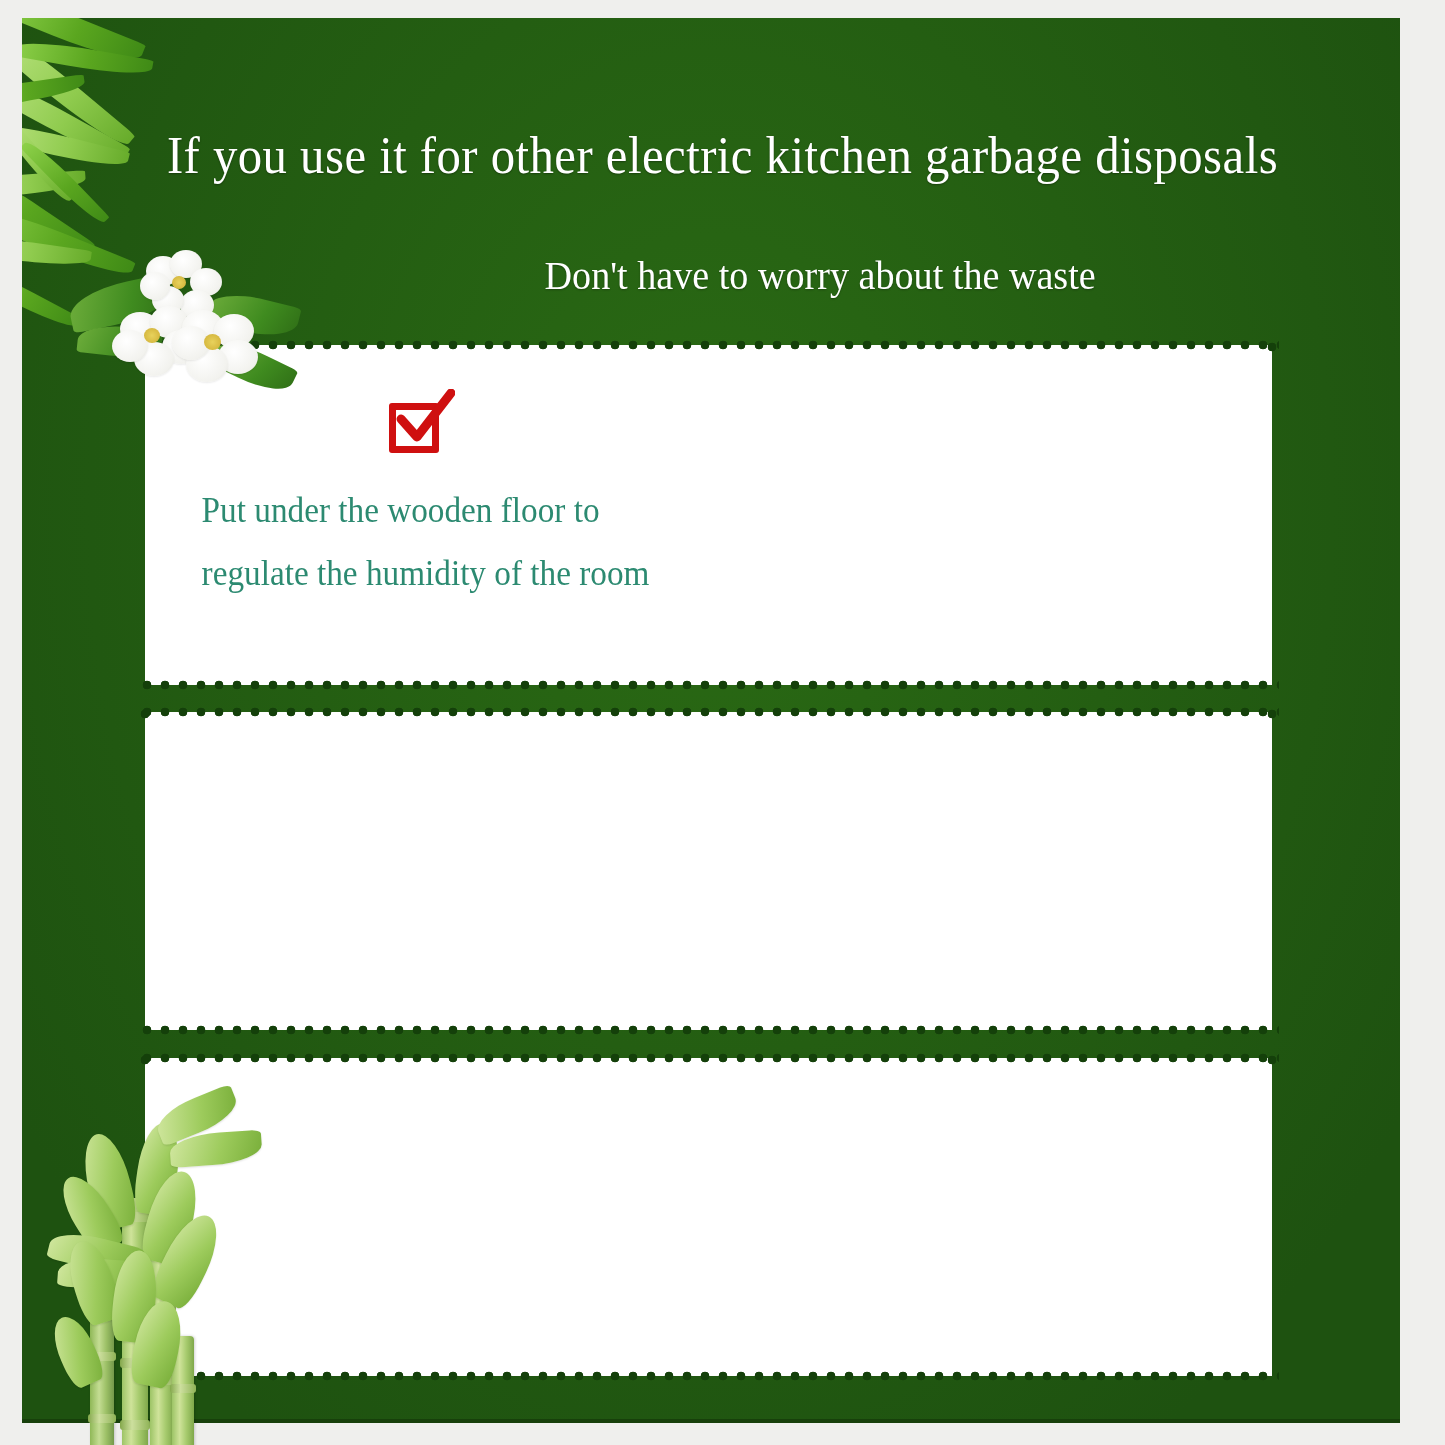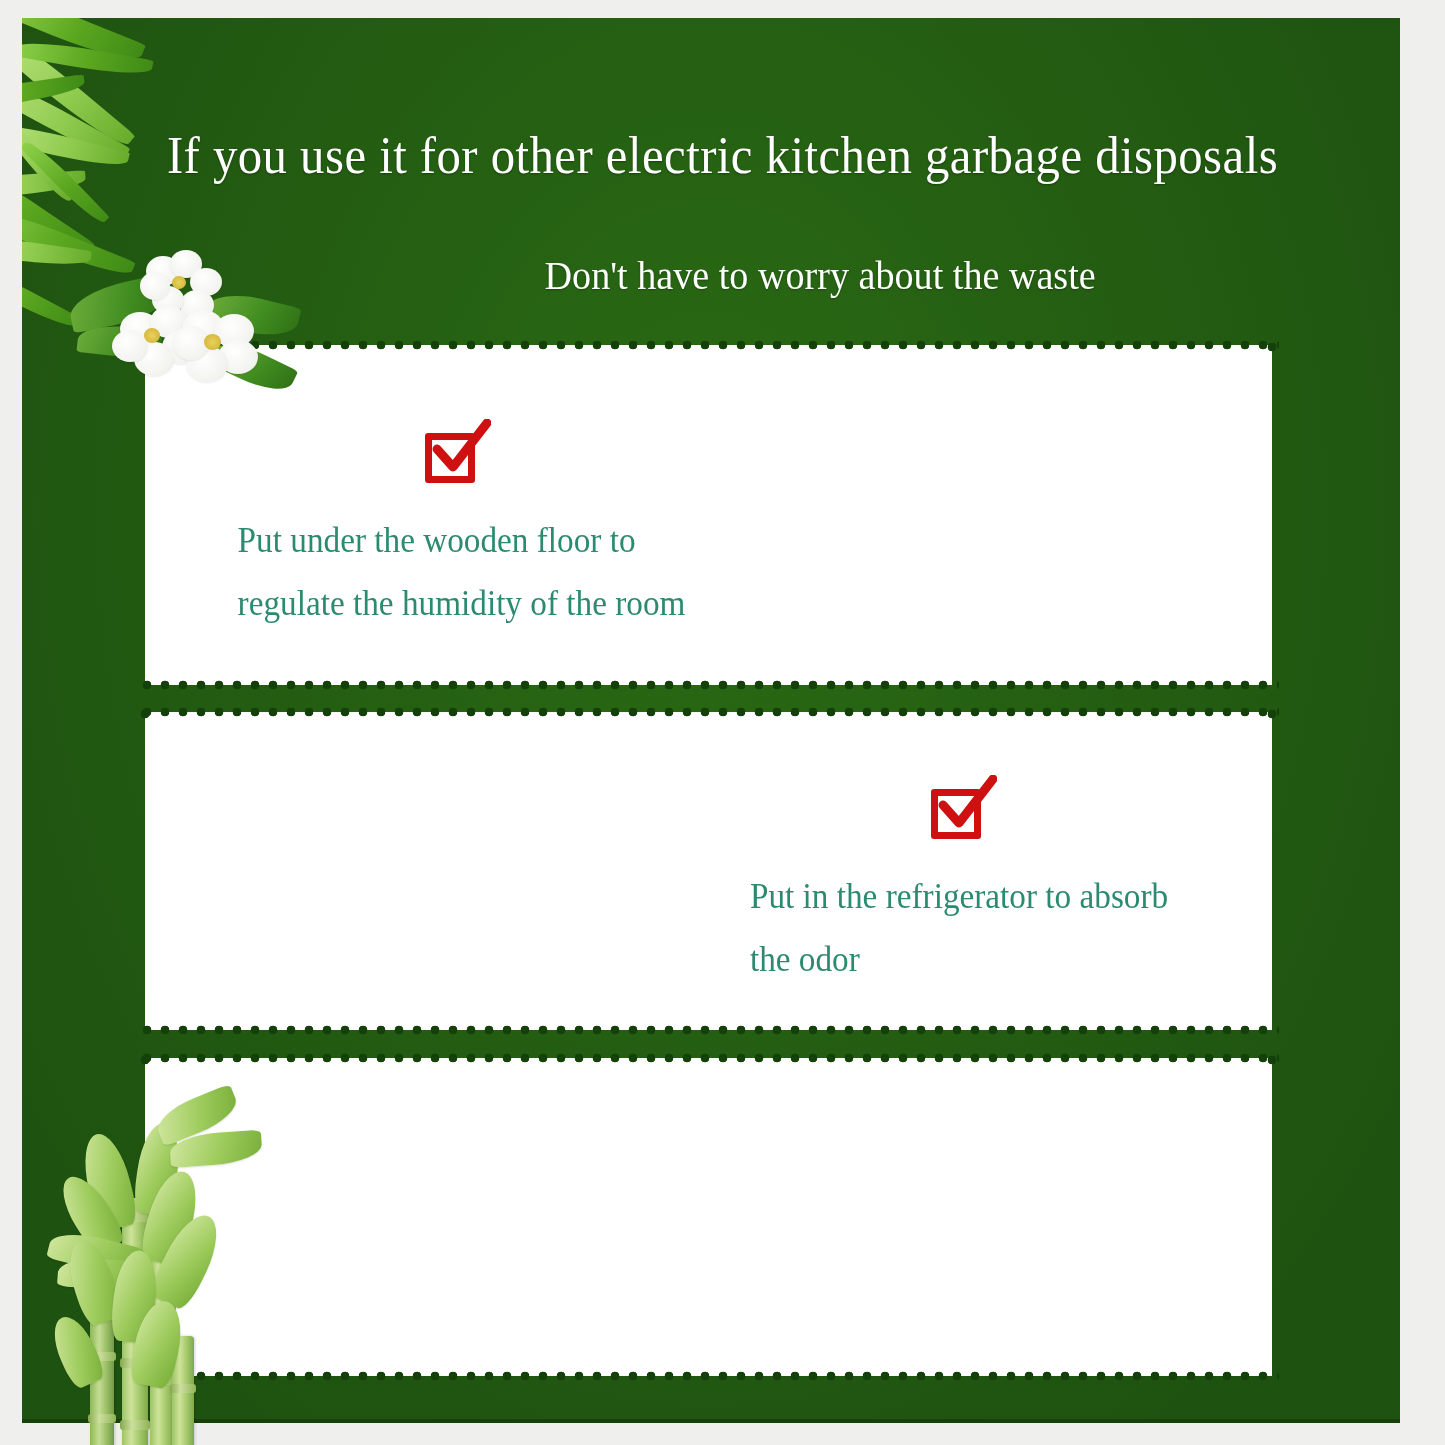--- a/index.html
+++ b/index.html
@@ -108,22 +108,21 @@
 
   #card-1 { left: 145px; top: 345px; width: 1127px; height: 340px; }
   #card-2 { left: 145px; top: 712px; width: 1127px; height: 318px; }
   #card-3 { left: 145px; top: 1058px; width: 1127px; height: 318px; }
 
   .card-inner {
     position: relative;
     width: 100%;
     height: 100%;
     display: flex;
-    align-items: center;
-    margin-left: 36px;
+    align-items: flex-start;
   }
   .card-inner.reverse { flex-direction: row-reverse; }
 
   .text-col {
     flex: 1 1 auto;
     position: relative;
     display: flex;
     flex-direction: column;
     justify-content: flex-start;
     padding: 28px 30px 20px 30px;
@@ -486,30 +485,20 @@
   </div>
 
   <div class="card" id="card-2">
     <div class="bead-border">
       <span class="bb-top"></span>
         <span class="bb-bottom"></span>
       <span class="bb-left"></span>
         <span class="bb-right"></span>
     </div>
     <div class="card-inner reverse">
-      <div class="text-col">
-        <div class="check-icon">
-          <div class="box"></div>
-          <svg class="tick" viewBox="0 0 62 62">
-            <path d="M8 30 L24 48 L58 4" fill="none" stroke="#cf1010" stroke-width="9" stroke-linecap="round" stroke-linejoin="round"></path>
-          </svg>
-        </div>
-        <div class="card-text">Put in the refrigerator to absorb
-the odor</div>
-      </div>
 
       <div class="photo-col">
         <div class="photo">
           <div class="ph-fridge">
             <div class="fridge-door-edge"></div>
             <div class="glow-bar" style="left:14px;top:38px;width:210px;height:10px;background:linear-gradient(90deg,rgba(255,255,255,.95),rgba(255,255,255,.2));"></div>
 
             <div class="cabbage" style="left:18px;top:-6px;width:86px;height:46px;"></div>
             <div class="pepper" style="left:94px;top:-12px;width:64px;height:52px;background:radial-gradient(circle at 35% 30%,#ffe24a,#e8b808 70%);"></div>
             <div class="pepper" style="left:152px;top:-10px;width:52px;height:54px;background:radial-gradient(circle at 35% 30%,#ff5fa0,#e01e63 70%);"></div>

